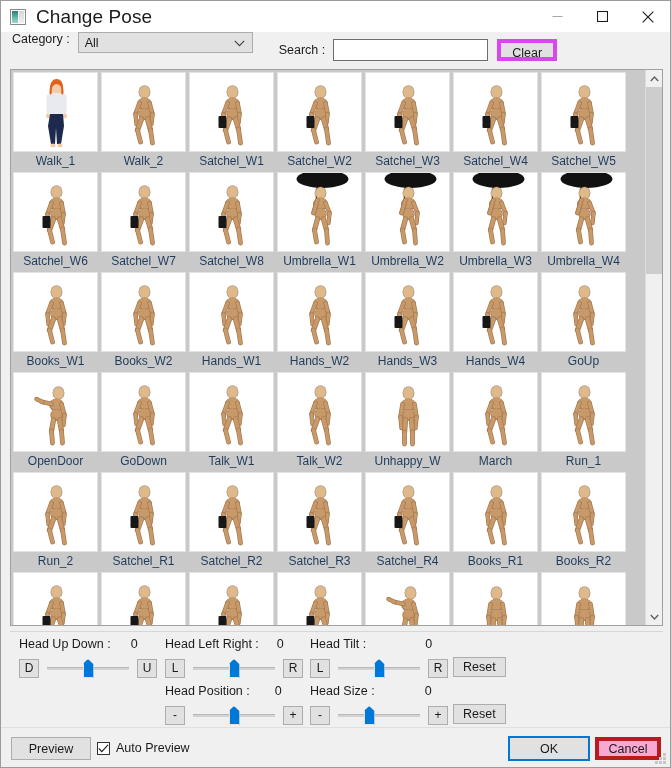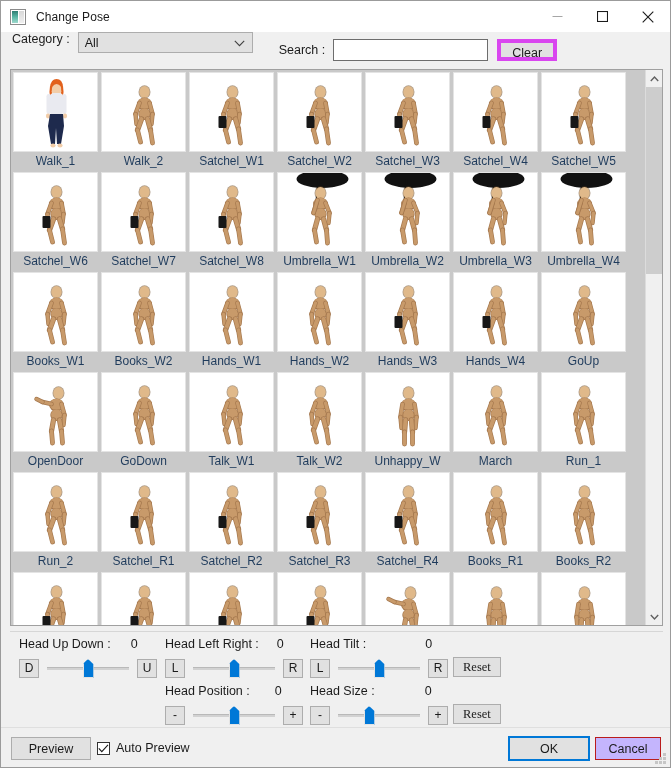--- a/index.html
+++ b/index.html
@@ -36,21 +36,21 @@
     width: 6px; height: 12px;
     background: linear-gradient(180deg, #2f7d72 0%, #59b7a6 50%, #9fd8cd 100%);
   }
   .title-icon .se {
     position: absolute; left: 8px; top: 1px;
     width: 5px; height: 12px;
     background: linear-gradient(180deg, #d8d8d8 0%, #efefef 100%);
   }
   .title-text {
     margin-left: 10px;
-    font-size: 12px;
+    font-size: 19px;
     color: #1b1b1b;
     letter-spacing: .1px;
   }
   .winbtns {
     position: absolute; right: 0; top: 0;
     height: 31px; display: flex;
   }
   .winbtn {
     width: 45px; height: 31px;
     display: flex; align-items: center; justify-content: center;
@@ -206,21 +206,21 @@
     font-family: "Liberation Sans", sans-serif;
     flex: none;
   }
   .reset-btn {
     height: 20px; padding: 0 9px;
     background: #e1e1e1;
     border: 1px solid #adadad;
     font-size: 12.5px;
     color: #1b1b1b;
     display: flex; align-items: center; justify-content: center;
-    font-family: Liberation Serif, serif;
+    font-family: Liberation Sans, sans-serif;
     flex: none;
   }
   .slider {
     position: relative;
     height: 22px;
     flex: none;
   }
   .slider .track {
     position: absolute;
     left: 0; top: 10px;
@@ -275,22 +275,22 @@
     width: 82px; height: 25px;
     background: #e1e1e1;
     border: 2px solid #0078d7;
     font-size: 12.5px; color: #1b1b1b;
     display: flex; align-items: center; justify-content: center;
     font-family: "Liberation Sans", sans-serif;
   }
   .cancel-btn {
     position: absolute; right: 9px; top: 9px;
     width: 66px; height: 23px;
-    background: #c4b5fd;
-    border: 1px solid #b91c1c;
+    background: #f9a8d4;
+    border: 4px solid #b91c1c;
     font-size: 12.5px; color: #1b1b1b;
     display: flex; align-items: center; justify-content: center;
     font-family: "Liberation Sans", sans-serif;
   }
   .grip {
     position: absolute; right: 3px; bottom: 3px;
     width: 12px; height: 12px;
   }
   .grip i {
     position: absolute; width: 3px; height: 3px; background: #c6c6c6;

